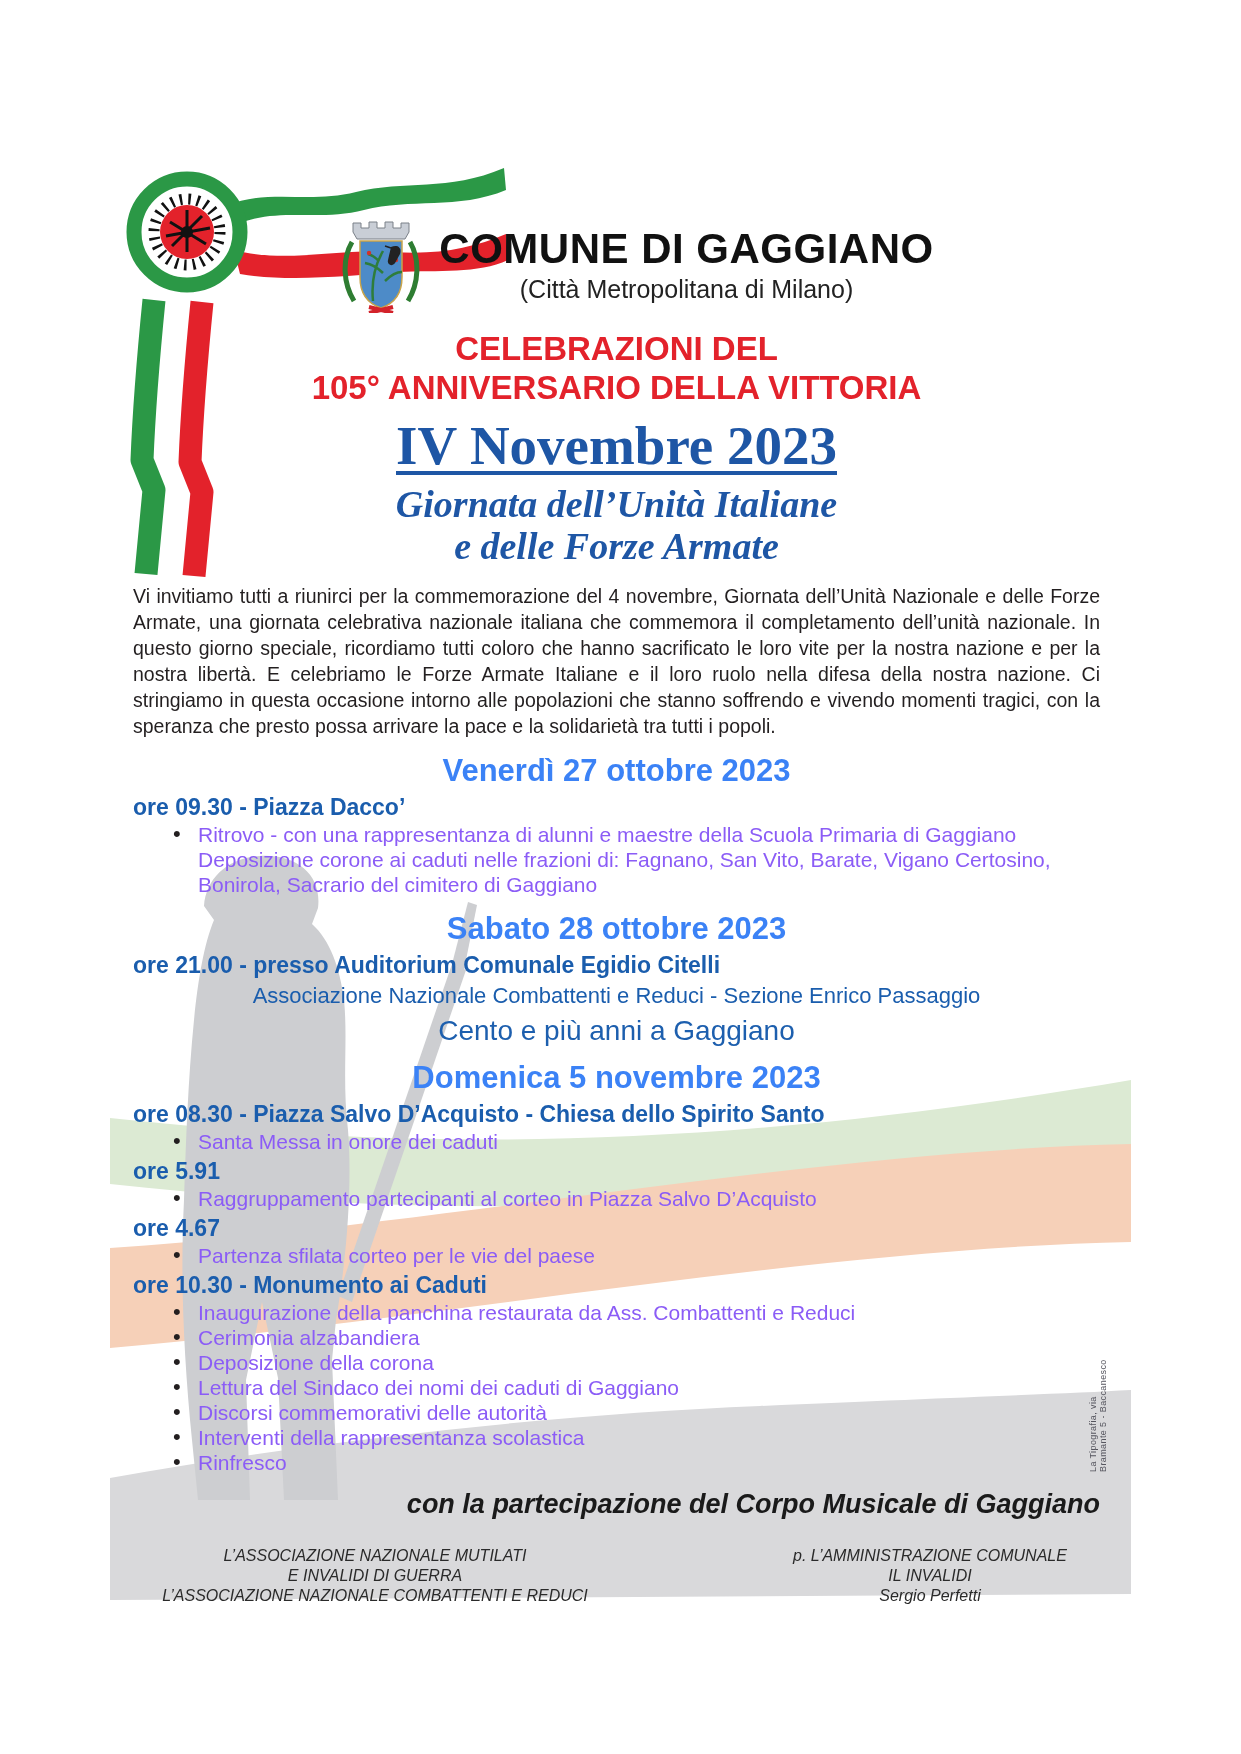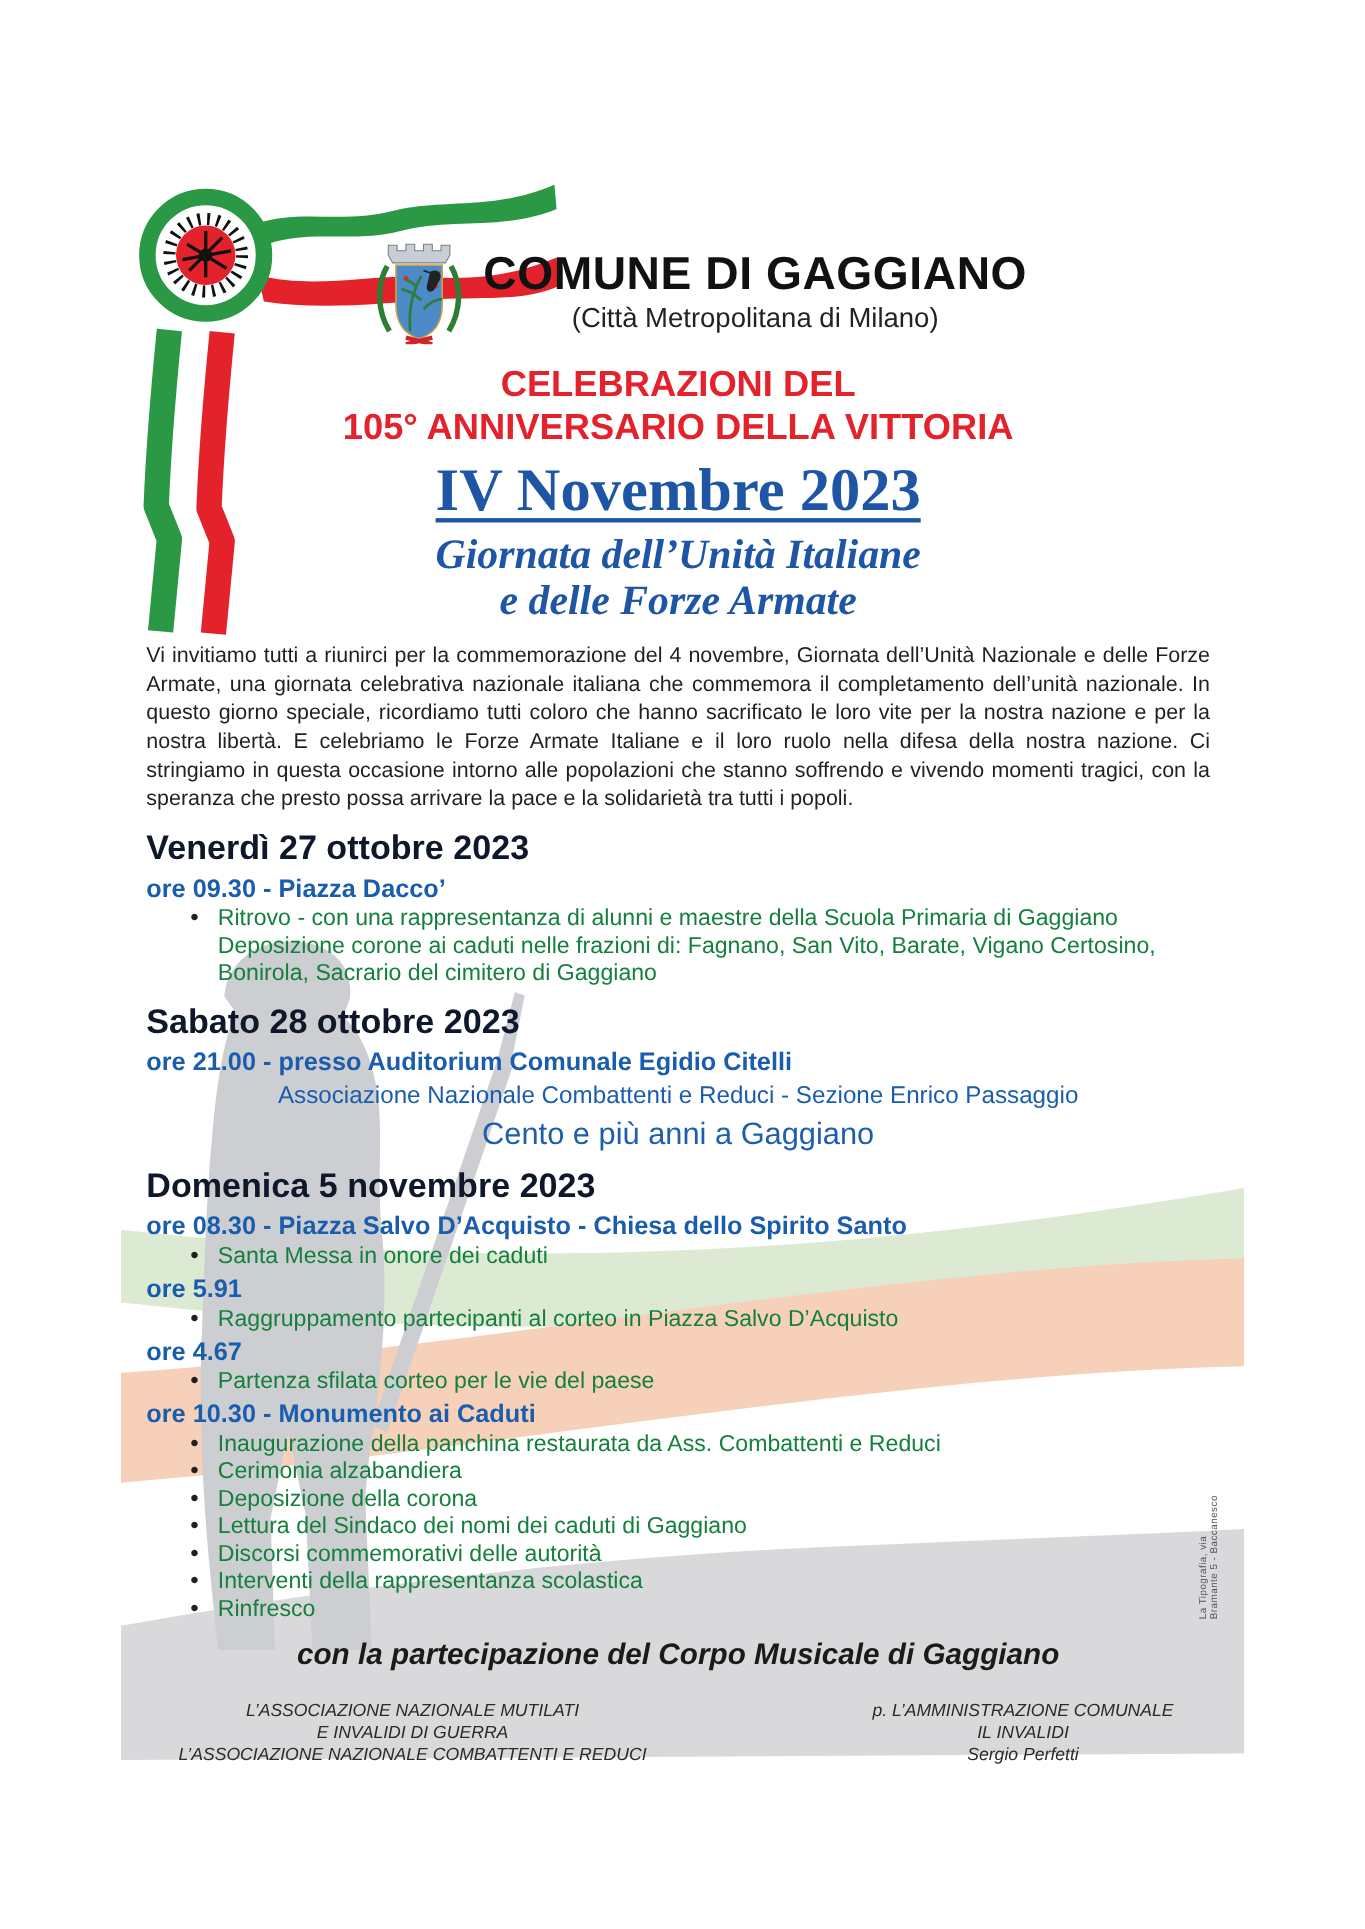--- a/index.html
+++ b/index.html
@@ -18,30 +18,30 @@
   .red-title.first{margin-top:16px;}
   .date-title{text-align:center;font-family:"Liberation Serif",serif;font-weight:700;
       font-size:55px;color:#1e56a5;margin-top:8px;text-decoration:underline;
       text-decoration-thickness:4px;text-underline-offset:7px;line-height:62px;}
   .day-title{text-align:center;font-family:"Liberation Serif",serif;font-weight:700;font-style:italic;
       font-size:38px;color:#1e56a5;line-height:42px;}
   .day-title.l1{margin-top:6px;}
 
   .intro{margin:16px 0 0 0;font-size:19.5px;line-height:26px;text-align:justify;color:#231f20;}
 
-  h2.sec{margin:13px 0 0 0;font-size:31px;font-weight:700;color:#0f172a;line-height:38px;}
+  h2.sec{margin:13px 0 0 0;text-align:center;font-size:31px;font-weight:700;color:#3b82f6;line-height:38px;}
   .time{margin-top:4px;font-size:23px;font-weight:700;color:#1a5dad;line-height:26px;}
   ul.ev{list-style:none;margin:2px 0 0 38px;padding:0;}
-  ul.ev li{position:relative;padding-left:27px;font-size:21px;line-height:25px;color:#15803d;}
+  ul.ev li{position:relative;padding-left:27px;font-size:21px;line-height:25px;color:#8b5cf6;}
   ul.ev li::before{content:"\2022";position:absolute;left:2px;top:-1px;font-size:22px;color:#231f20;}
   li.pre{white-space:pre-line;}
   .note-assoc{margin-top:5px;text-align:center;font-size:22px;color:#1a5dad;line-height:25px;}
   .note-book{margin-top:7px;text-align:center;font-size:28px;color:#1d5fae;line-height:31px;}
 
-  .participation{margin-top:14px;text-align:center;font-size:27px;font-weight:700;font-style:italic;color:#1a1a1a;}
+  .participation{margin-top:14px;text-align:right;font-size:27px;font-weight:700;font-style:italic;color:#1a1a1a;}
 
   footer{display:flex;justify-content:space-between;margin-top:26px;padding:0 30px 0 22px;}
   .f-col{font-style:italic;font-size:16px;line-height:20px;color:#2a2a2a;text-align:center;}
   .f-left{width:440px;} .f-right{width:280px;}
 
   .printer{position:absolute;z-index:3;left:1088px;top:1352px;height:120px;
       writing-mode:vertical-rl;transform:rotate(180deg);font-size:9px;color:#55555e;letter-spacing:.4px;}
 </style>
 </head>
 <body>

